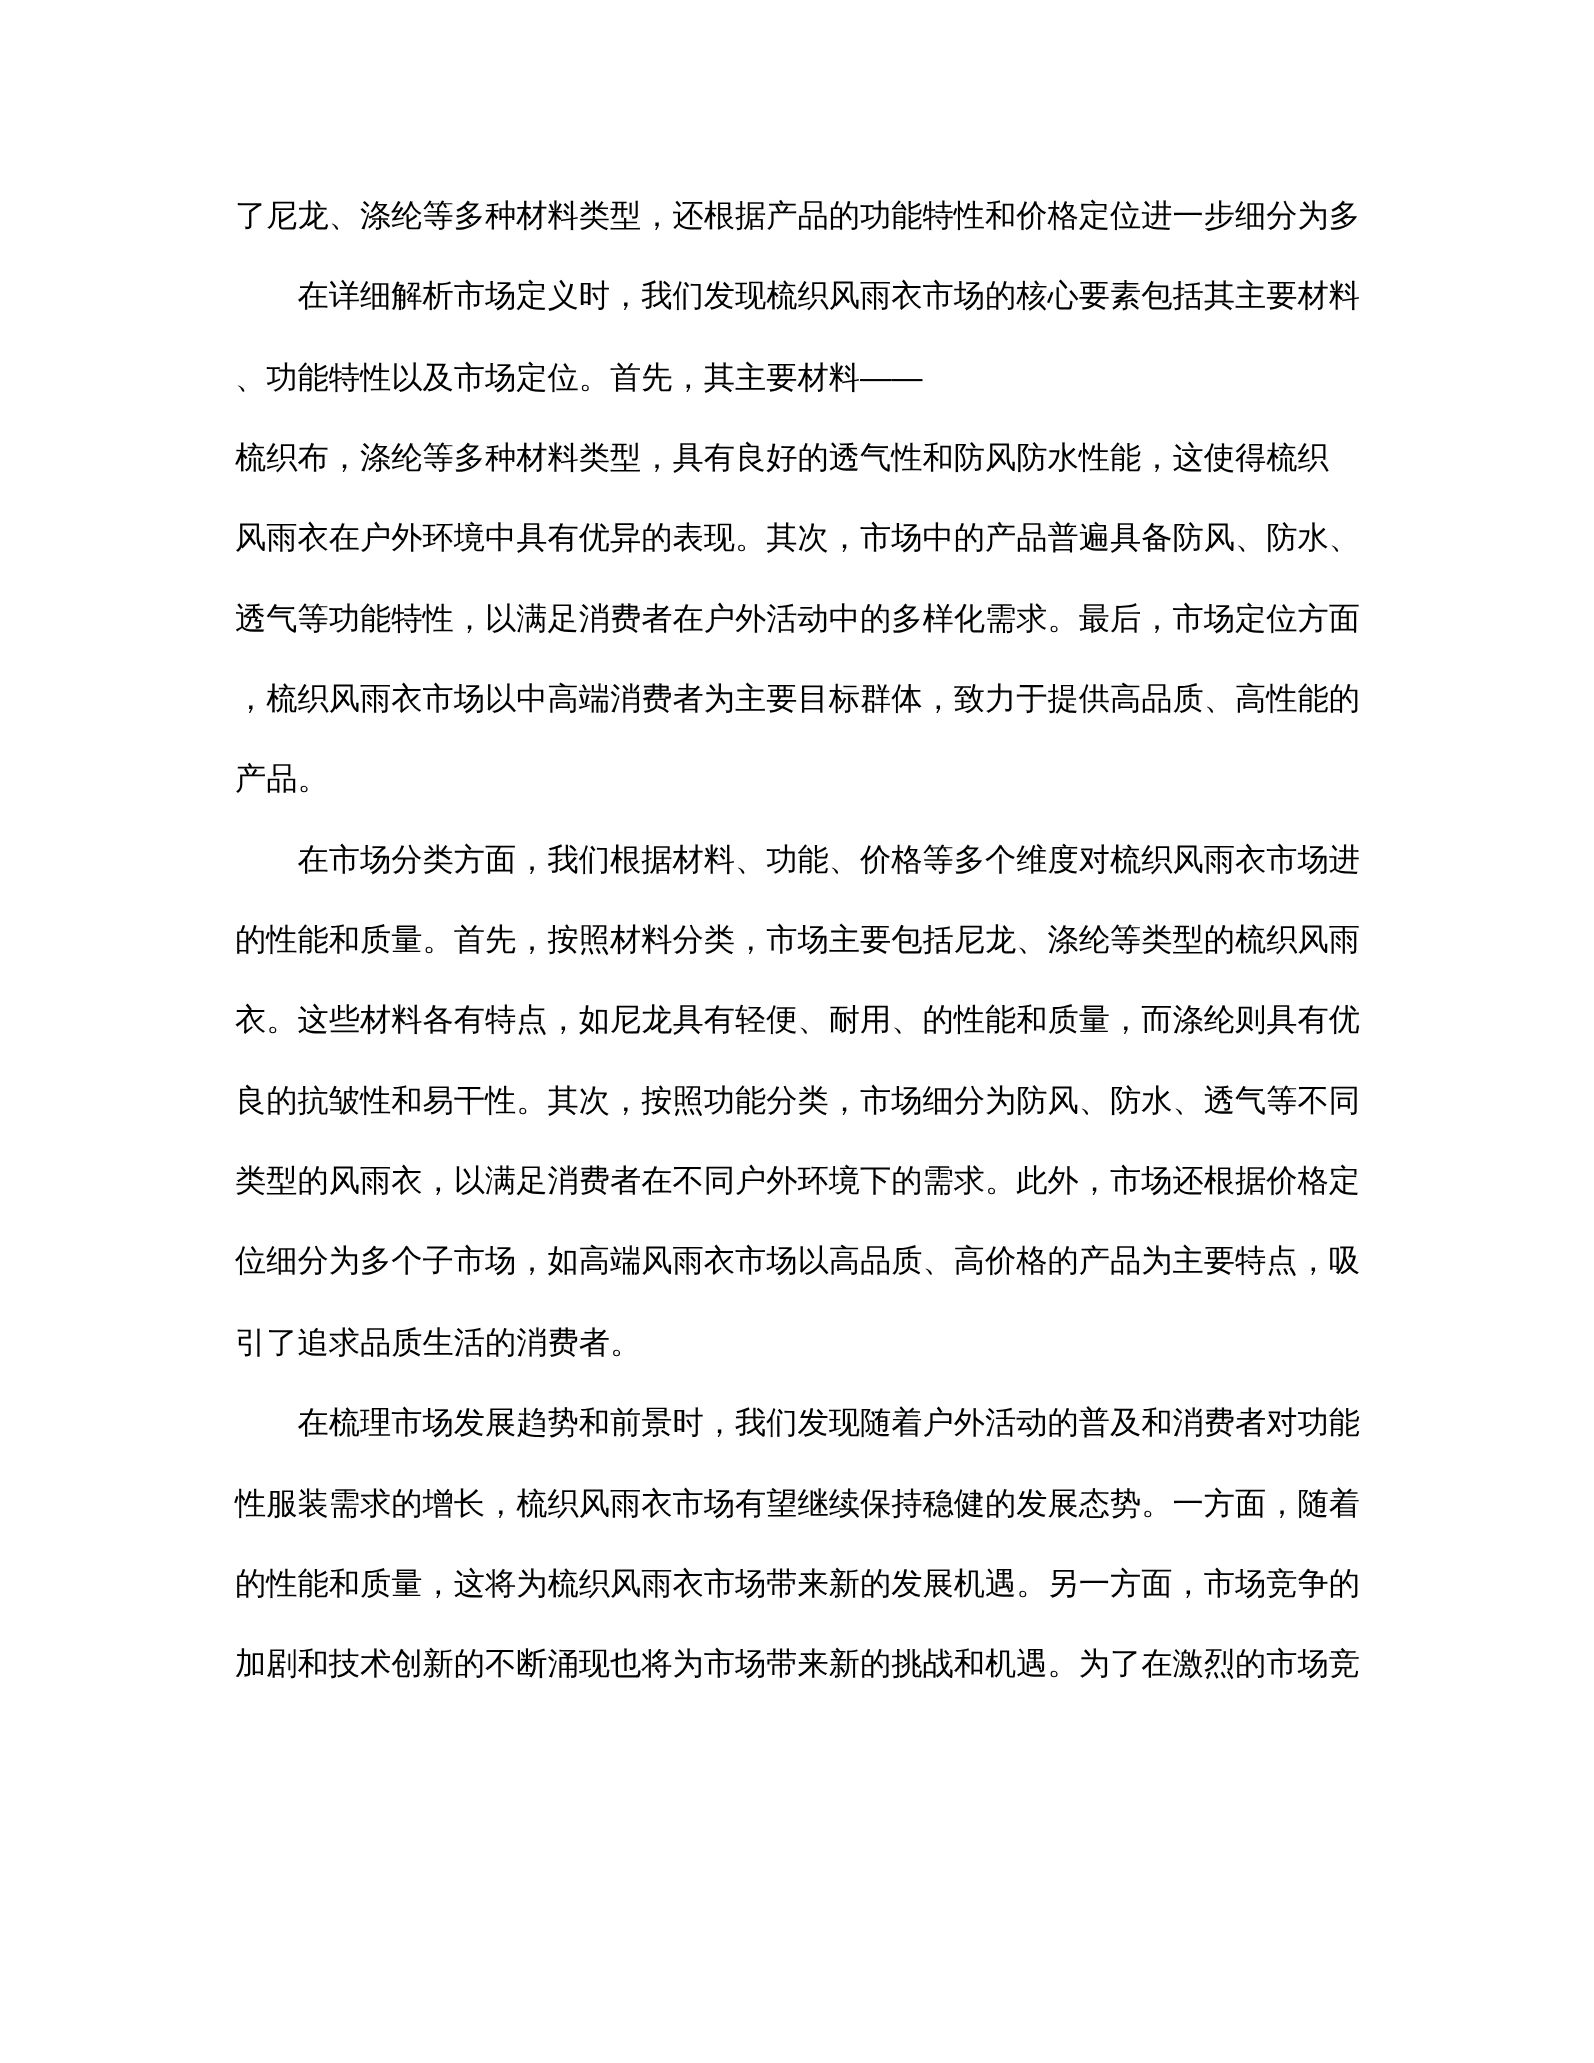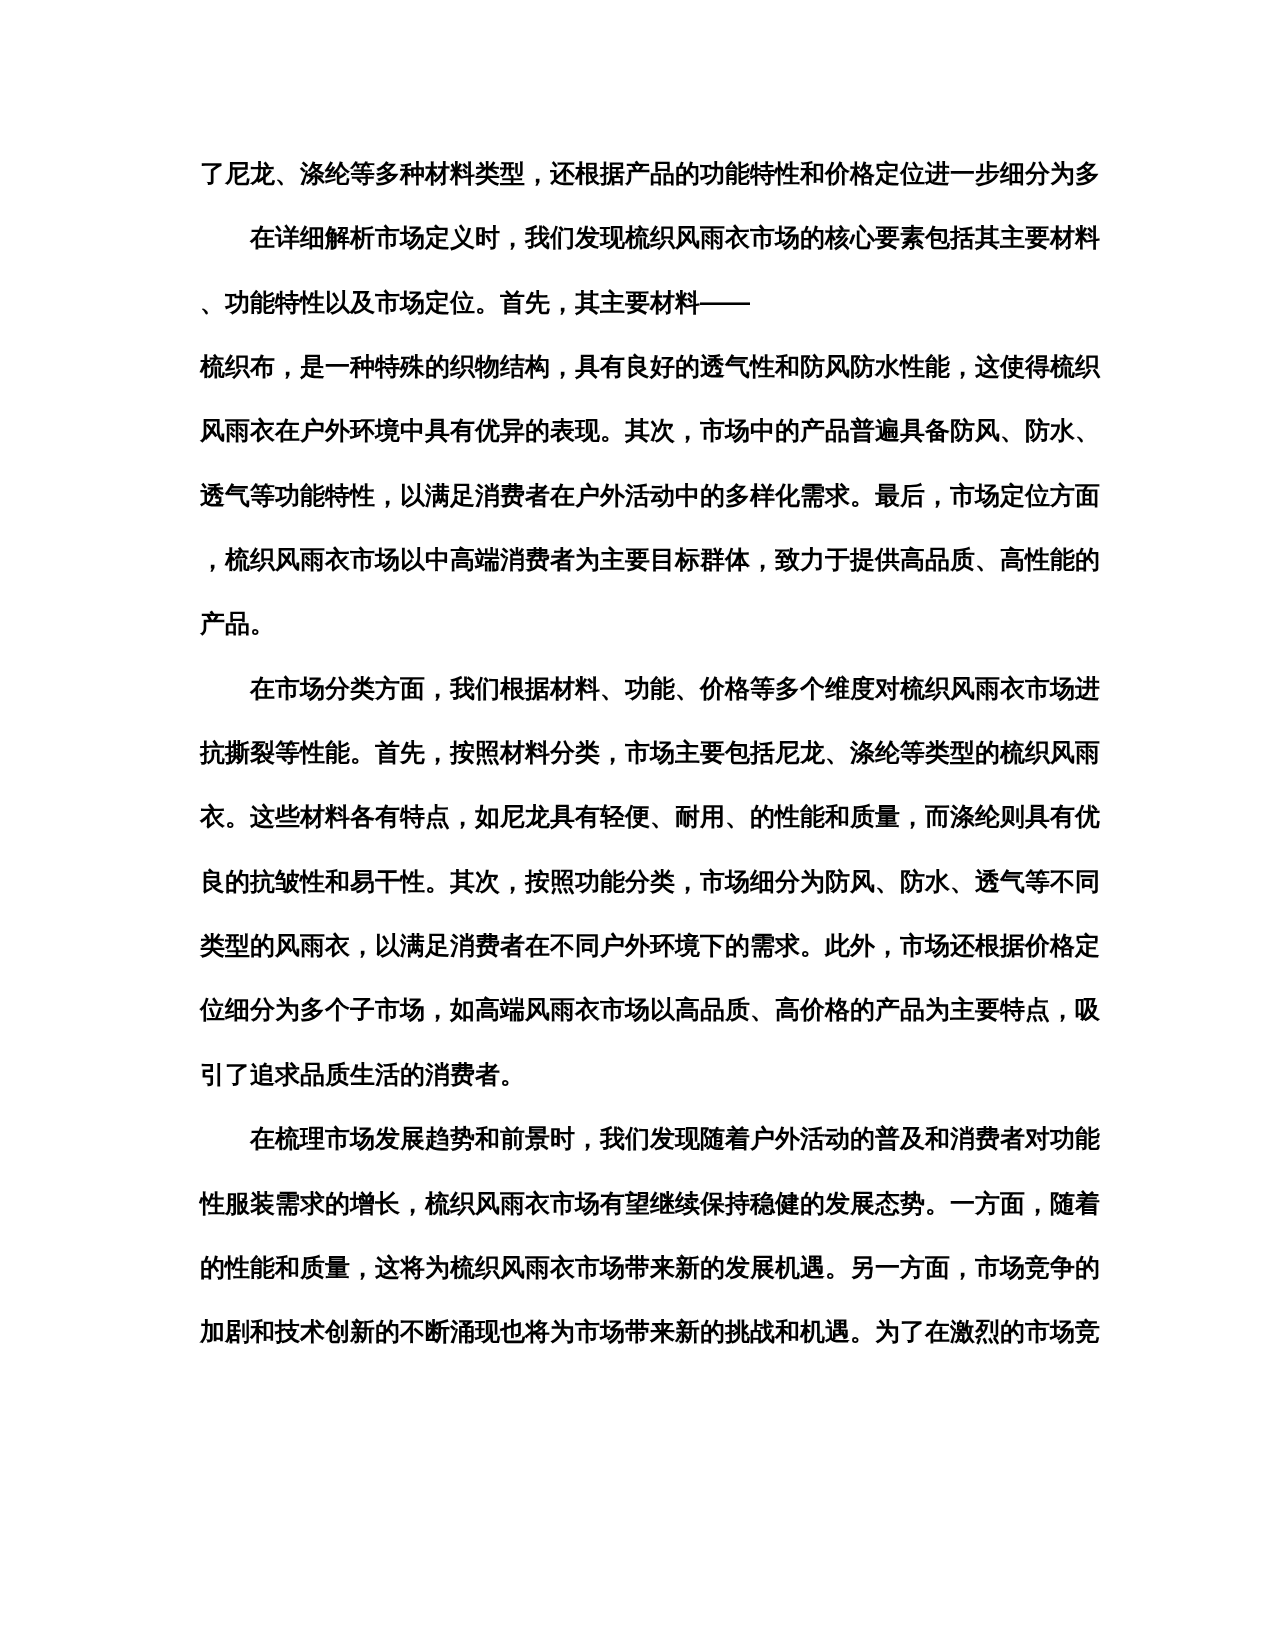--- a/index.html
+++ b/index.html
@@ -10,52 +10,52 @@
   .page {
     position: relative;
     width: 1275px;
     height: 1650px;
     background: #ffffff;
     overflow: hidden;
     font-family: "Liberation Sans", sans-serif;
   }
   .textblock {
     position: absolute;
-    left: 200px;
+    left: 188px;
     top: 141px;
     width: 910px;
     color: #000000;
     font-size: 25px;
     line-height: 64.35px;
-    font-weight: 700;
+    font-weight: 400;
     letter-spacing: 0;
   }
   .text-line {
     white-space: nowrap;
     height: 64.35px;
   }
   .text-line.indent {
     padding-left: 50px; 
   }
 </style>
 </head>
 <body>
 
 <div class="page">
   <div class="textblock">
       <div class="text-line">了尼龙、涤纶等多种材料类型，还根据产品的功能特性和价格定位进一步细分为多</div>
       <div class="text-line indent">在详细解析市场定义时，我们发现梳织风雨衣市场的核心要素包括其主要材料</div>
       <div class="text-line">、功能特性以及市场定位。首先，其主要材料——</div>
-      <div class="text-line">梳织布，是一种特殊的织物结构，具有良好的透气性和防风防水性能，这使得梳织</div>
+      <div class="text-line">梳织布，涤纶等多种材料类型，具有良好的透气性和防风防水性能，这使得梳织</div>
       <div class="text-line">风雨衣在户外环境中具有优异的表现。其次，市场中的产品普遍具备防风、防水、</div>
       <div class="text-line">透气等功能特性，以满足消费者在户外活动中的多样化需求。最后，市场定位方面</div>
       <div class="text-line">，梳织风雨衣市场以中高端消费者为主要目标群体，致力于提供高品质、高性能的</div>
       <div class="text-line">产品。</div>
       <div class="text-line indent">在市场分类方面，我们根据材料、功能、价格等多个维度对梳织风雨衣市场进</div>
-      <div class="text-line">抗撕裂等性能。首先，按照材料分类，市场主要包括尼龙、涤纶等类型的梳织风雨</div>
+      <div class="text-line">的性能和质量。首先，按照材料分类，市场主要包括尼龙、涤纶等类型的梳织风雨</div>
       <div class="text-line">衣。这些材料各有特点，如尼龙具有轻便、耐用、的性能和质量，而涤纶则具有优</div>
       <div class="text-line">良的抗皱性和易干性。其次，按照功能分类，市场细分为防风、防水、透气等不同</div>
       <div class="text-line">类型的风雨衣，以满足消费者在不同户外环境下的需求。此外，市场还根据价格定</div>
       <div class="text-line">位细分为多个子市场，如高端风雨衣市场以高品质、高价格的产品为主要特点，吸</div>
       <div class="text-line">引了追求品质生活的消费者。</div>
       <div class="text-line indent">在梳理市场发展趋势和前景时，我们发现随着户外活动的普及和消费者对功能</div>
       <div class="text-line">性服装需求的增长，梳织风雨衣市场有望继续保持稳健的发展态势。一方面，随着</div>
       <div class="text-line">的性能和质量，这将为梳织风雨衣市场带来新的发展机遇。另一方面，市场竞争的</div>
       <div class="text-line">加剧和技术创新的不断涌现也将为市场带来新的挑战和机遇。为了在激烈的市场竞</div>
     </div>

